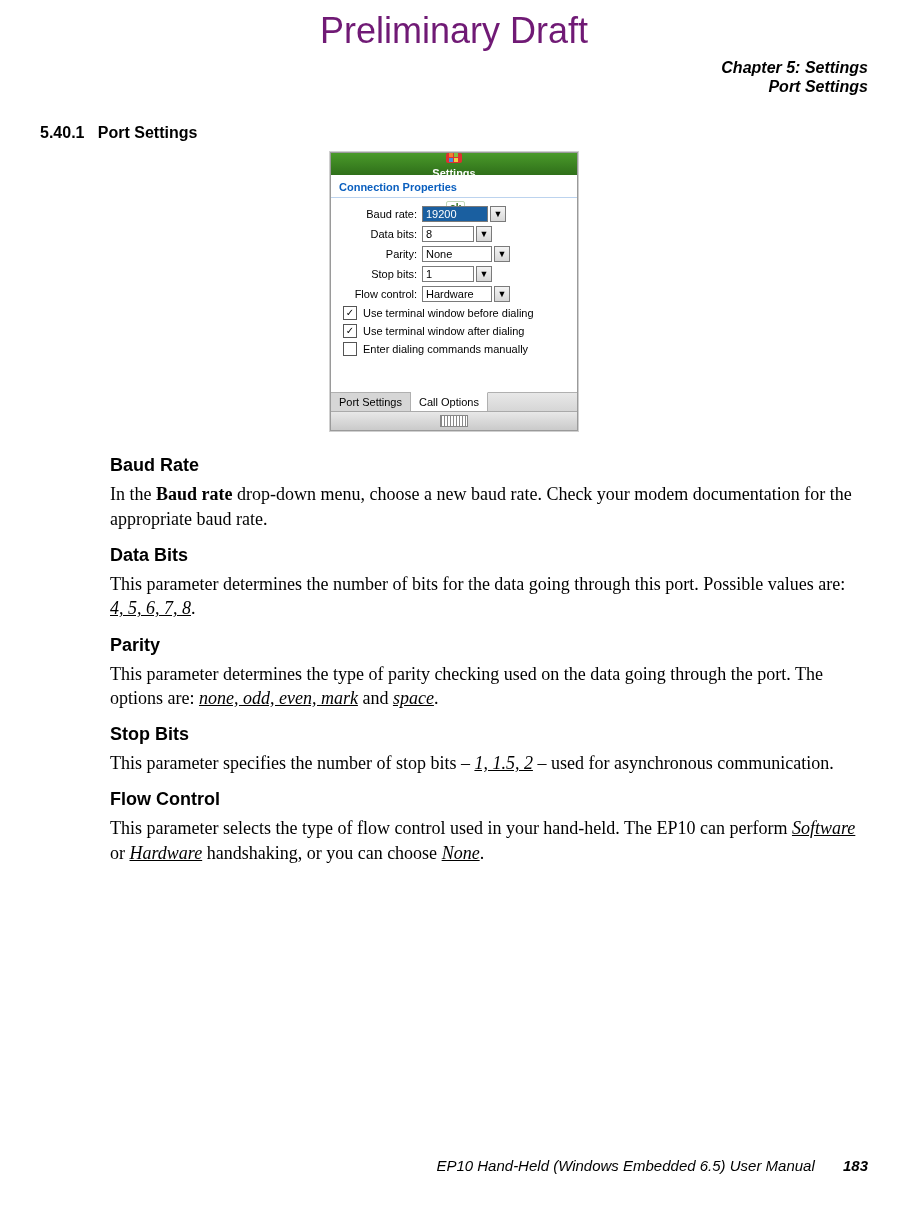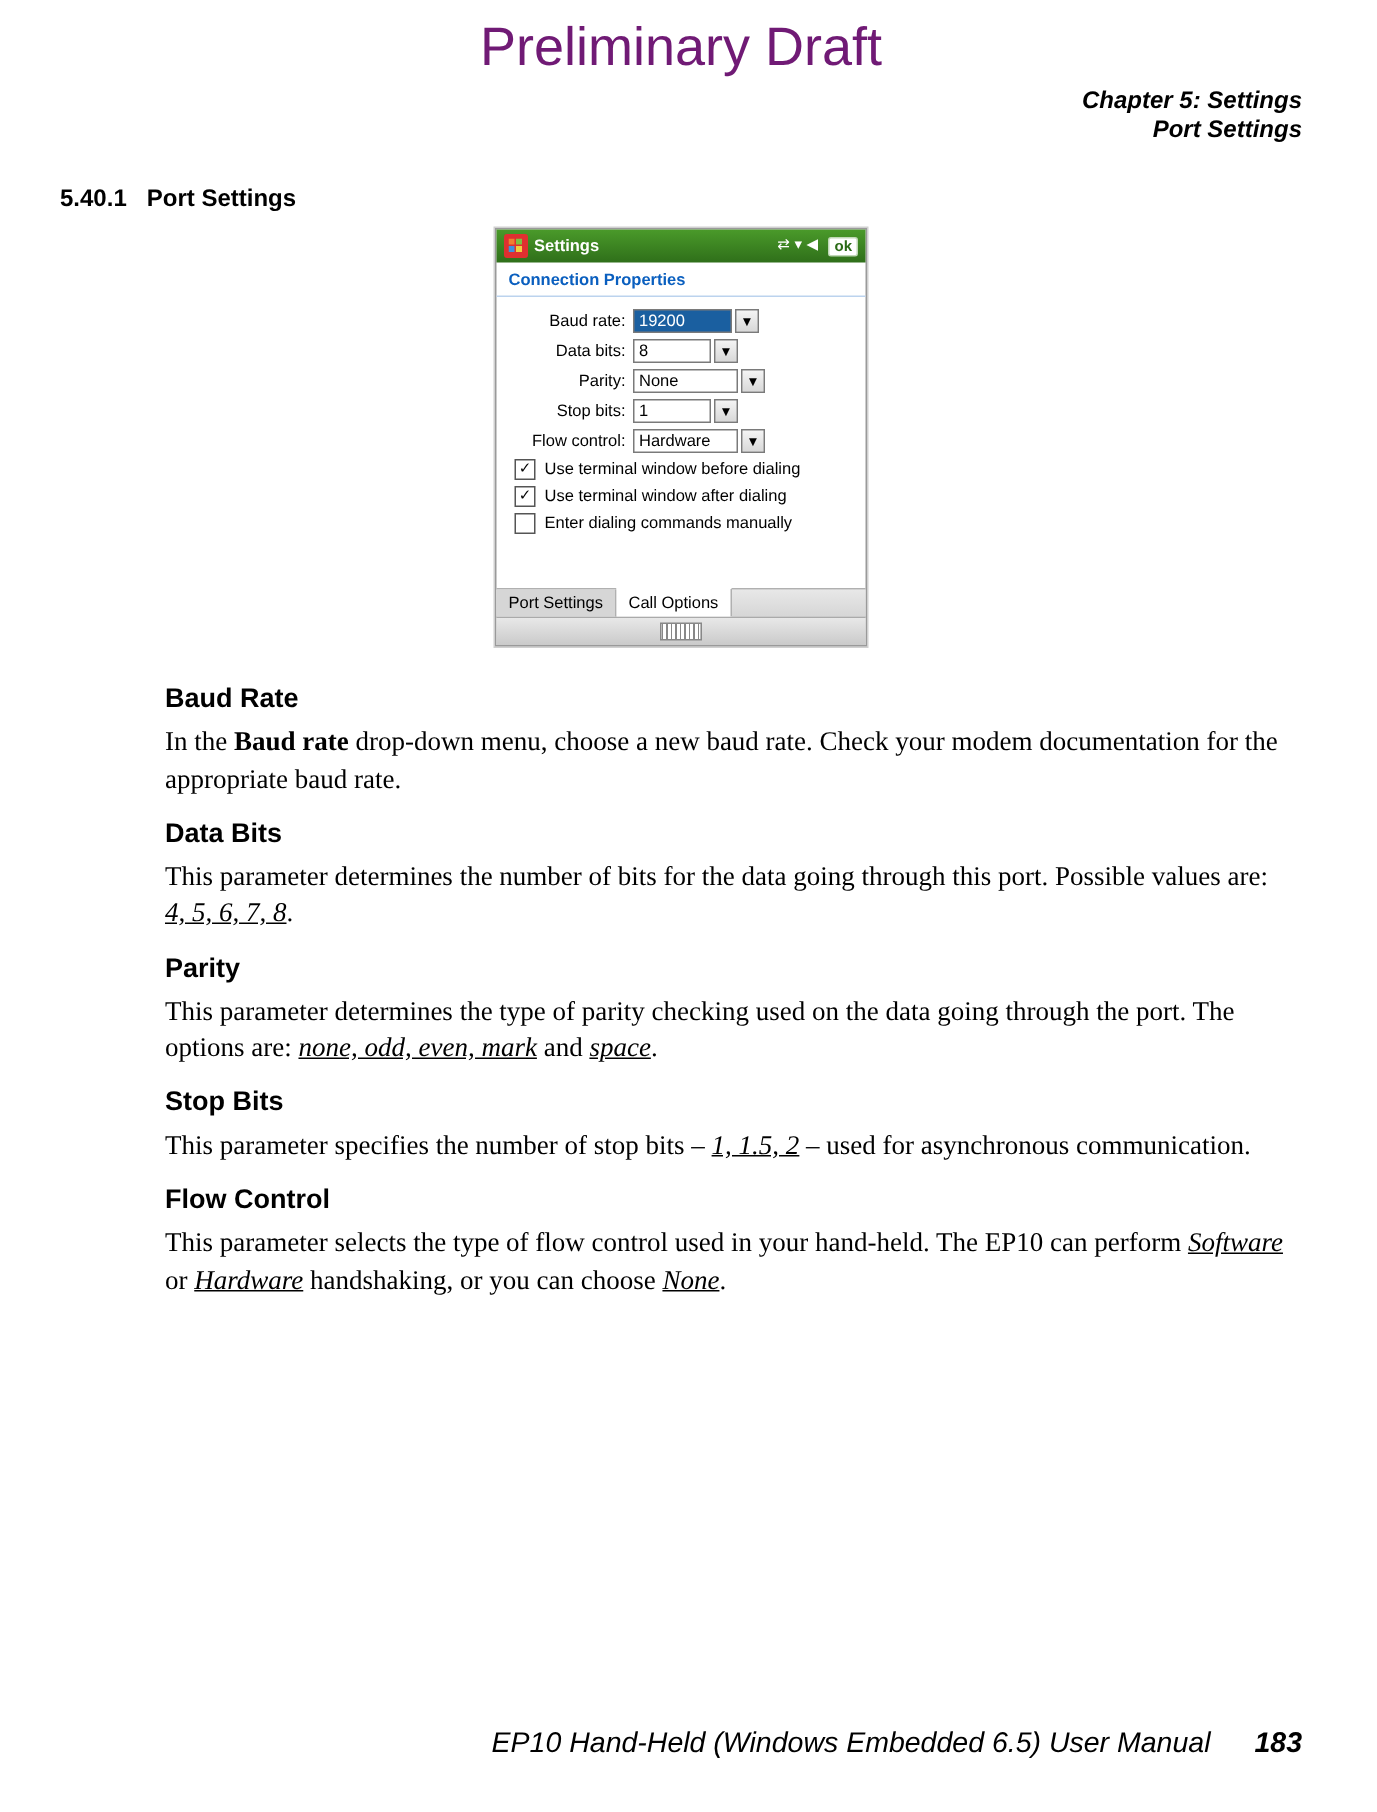--- a/index.html
+++ b/index.html
@@ -54,22 +54,23 @@
     font-size: 11px;
     color: #000;
     box-shadow: 0 0 0 1px #d0d0d0;
   }
   .ss-titlebar {
     background: linear-gradient(#4a9a2a, #2f6f1a);
     color: #fff;
     height: 22px;
     display: flex;
     align-items: center;
-    padding: 0 5px;
+    padding: 0 20px;
     gap: 4px;
+    flex-direction: column;
   }
   .ss-startflag {
     width: 16px; height: 16px;
     background: #e03030;
     border-radius: 2px;
     display: flex; align-items: center; justify-content: center;
   }
   .ss-startflag svg { display:block; }
   .ss-title { font-weight: bold; flex: 0 0 auto; font-size: 11px; }
   .ss-spacer { flex: 1; }
@@ -189,21 +190,21 @@
   }
   .bold { font-weight: bold; }
   .ital { font-style: italic; text-decoration: underline; }
 
   .footer {
     position: absolute;
     bottom: 34px;
     right: 50px;
     font-family: "Trebuchet MS", Arial, sans-serif;
     font-style: italic;
-    font-size: 19px;
+    font-size: 15px;
   }
   .footer .pn { font-weight: bold; font-style: italic; margin-left: 24px; }
 </style>
 </head>
 <body>
 
 <div class="page">
 
   <div class="draft">Preliminary Draft</div>
 

